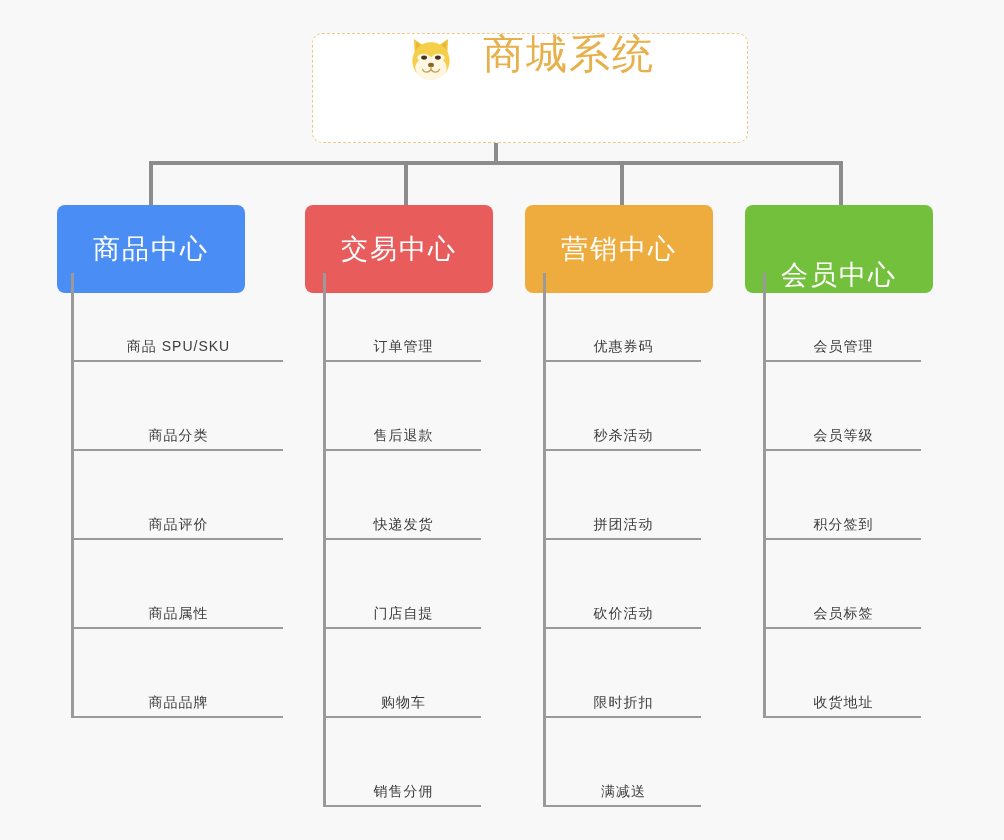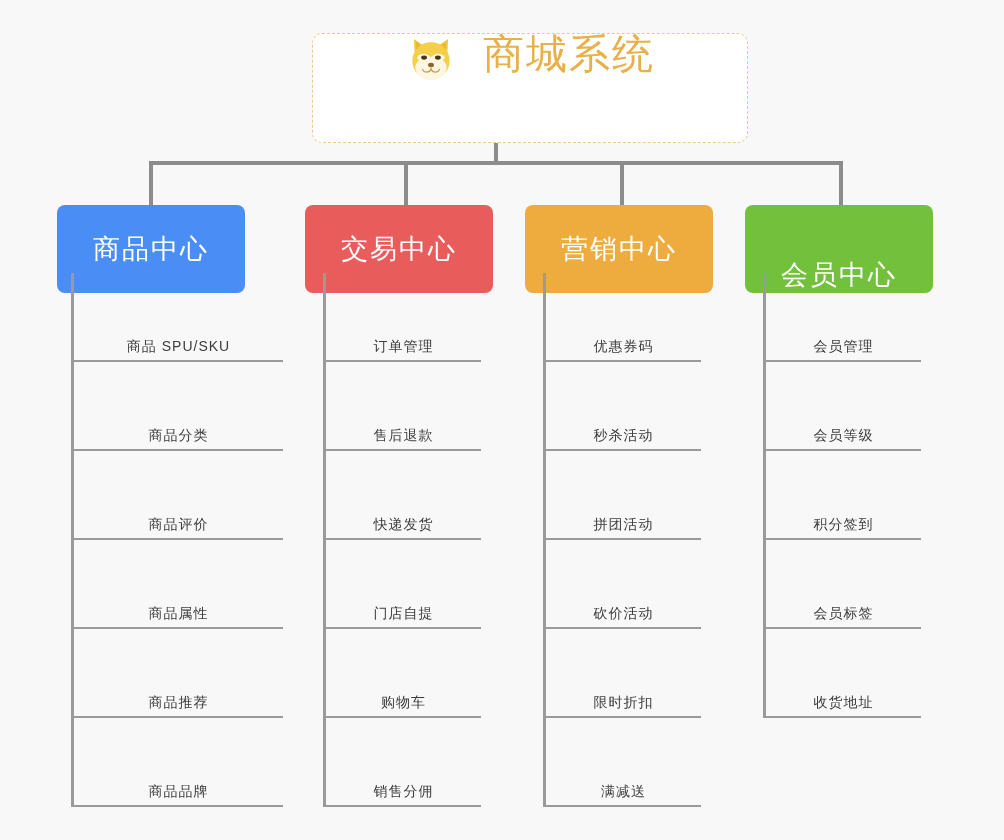--- a/index.html
+++ b/index.html
@@ -166,23 +166,20 @@
     <div class="leaf-item">
         <span class="leaf-label">商品分类</span>
       </div>
     <div class="leaf-item">
         <span class="leaf-label">商品评价</span>
       </div>
     <div class="leaf-item">
         <span class="leaf-label">商品属性</span>
       </div>
     <div class="leaf-item">
-        <span class="leaf-label">商品推荐</span>
-      </div>
-    <div class="leaf-item">
         <span class="leaf-label">商品品牌</span>
       </div>
   </div>
 
   <div class="leaf-col" id="leaf-col-1" style="left:323px;">
     <div class="leaf-item">
         <span class="leaf-label">订单管理</span>
       </div>
     <div class="leaf-item">
         <span class="leaf-label">售后退款</span>

